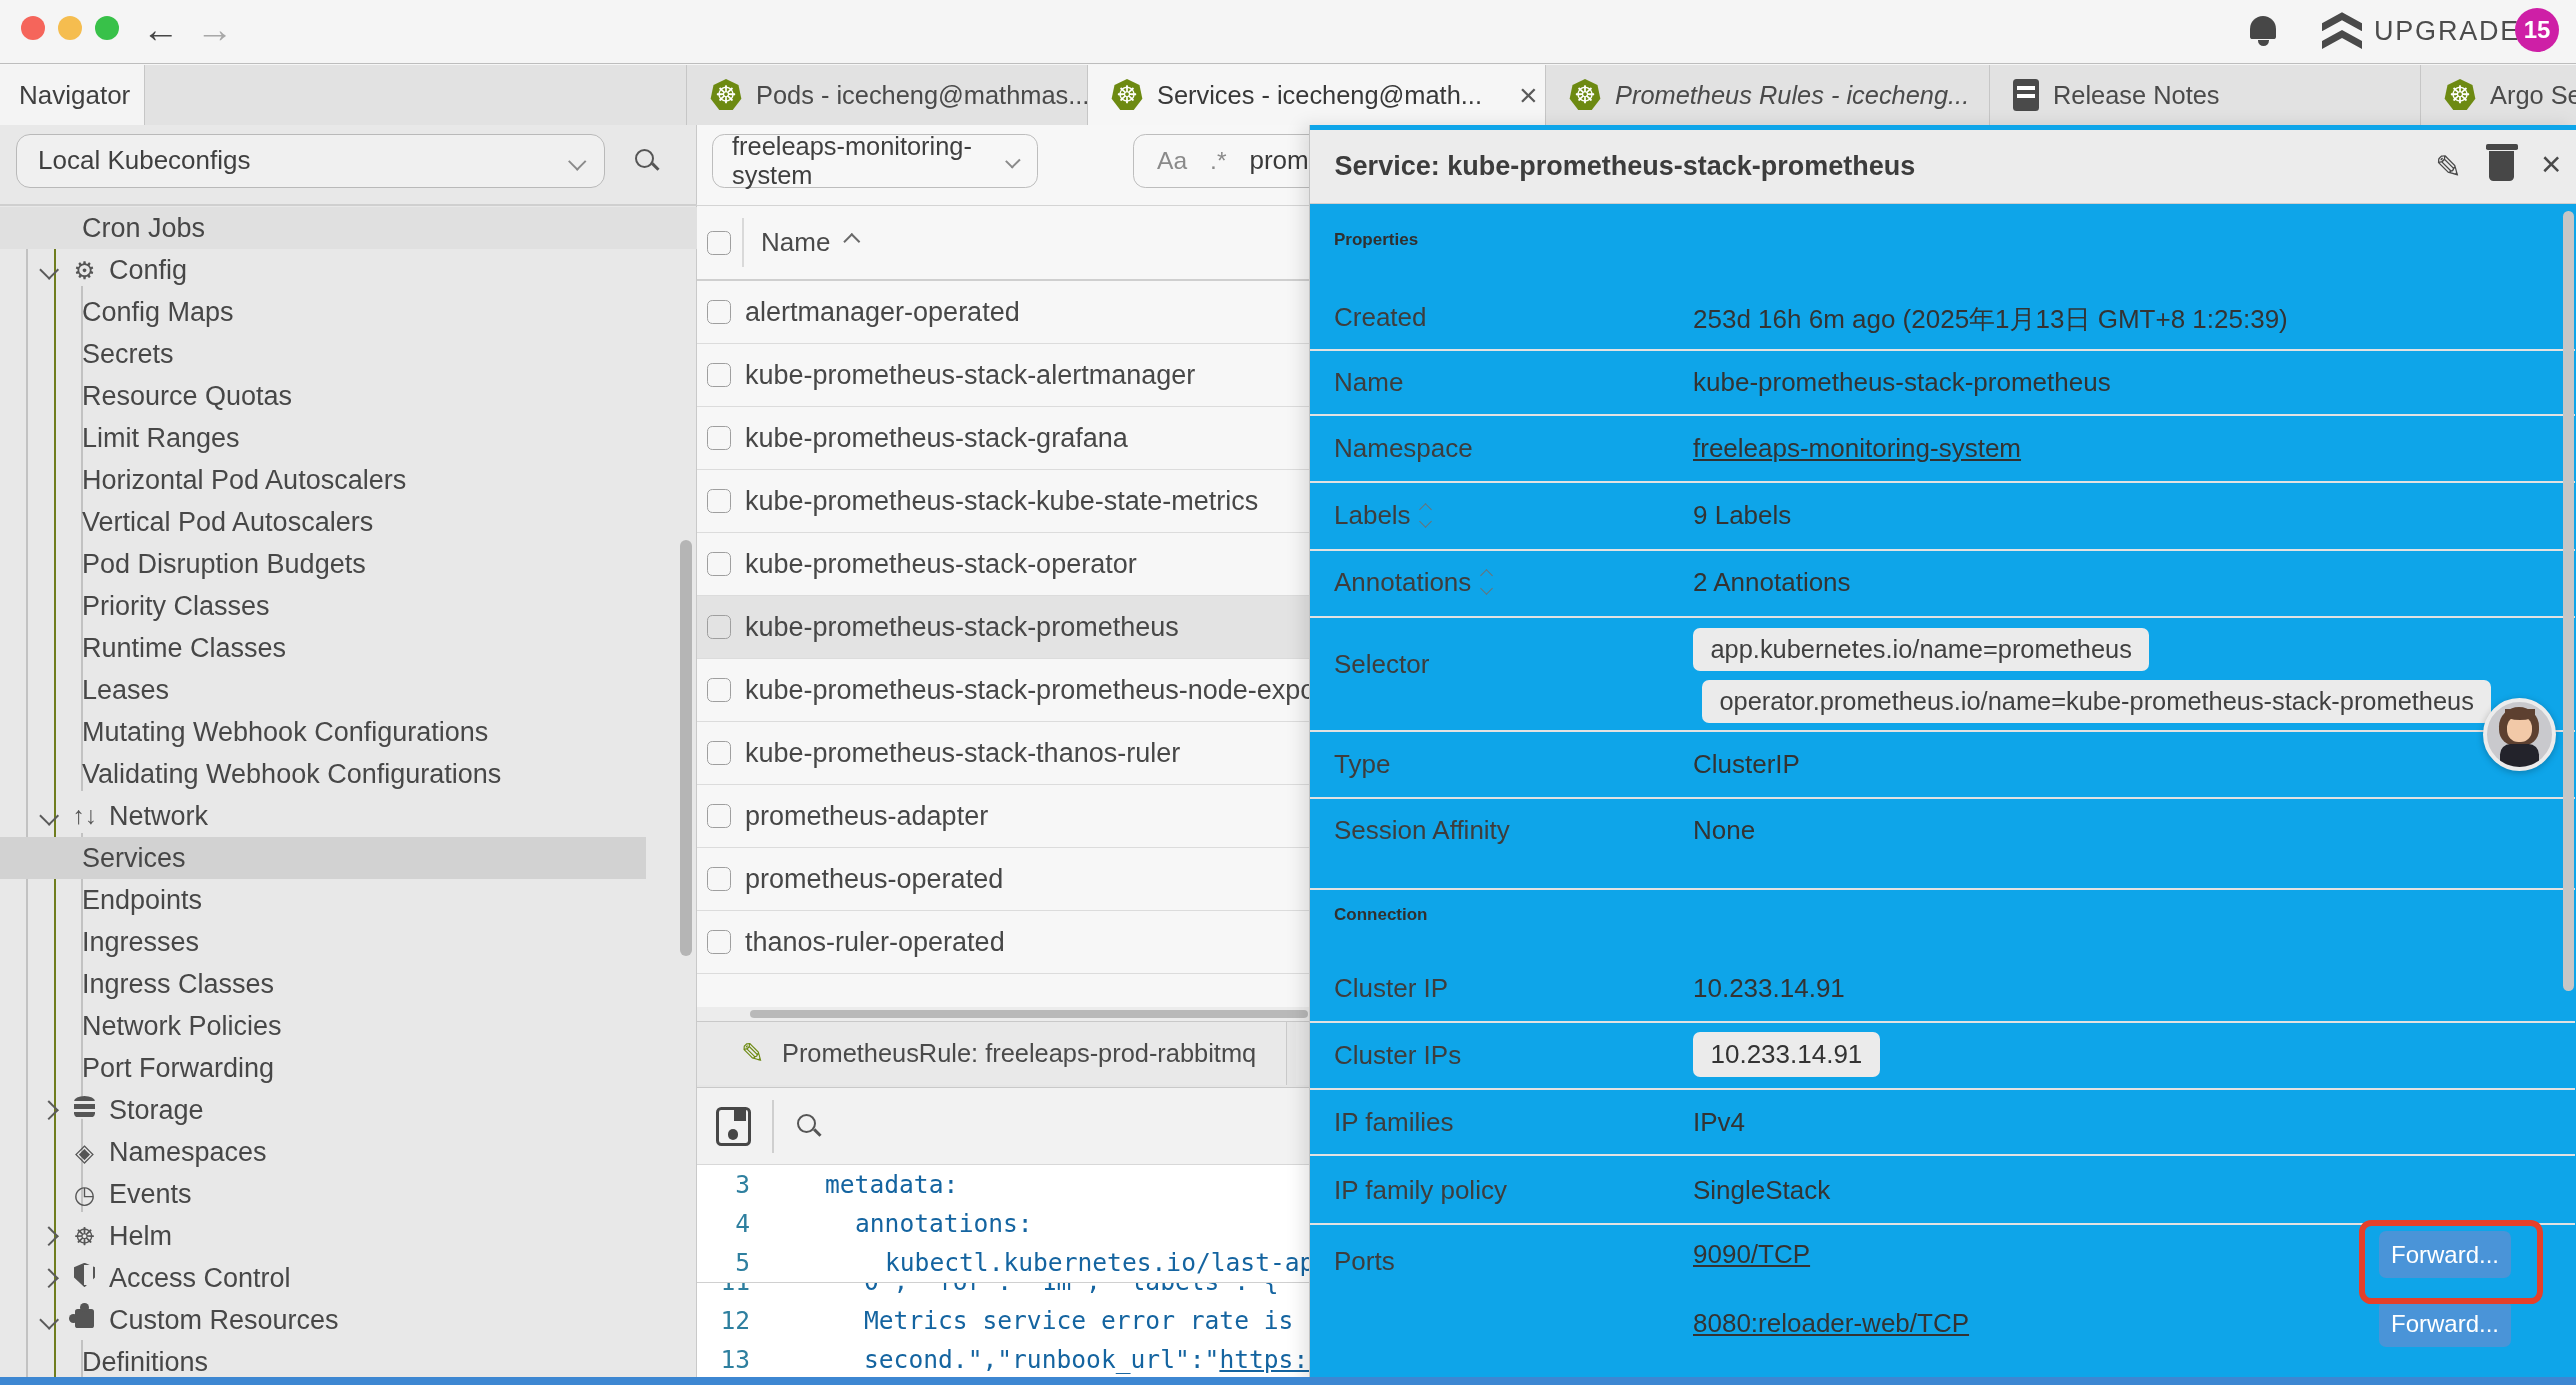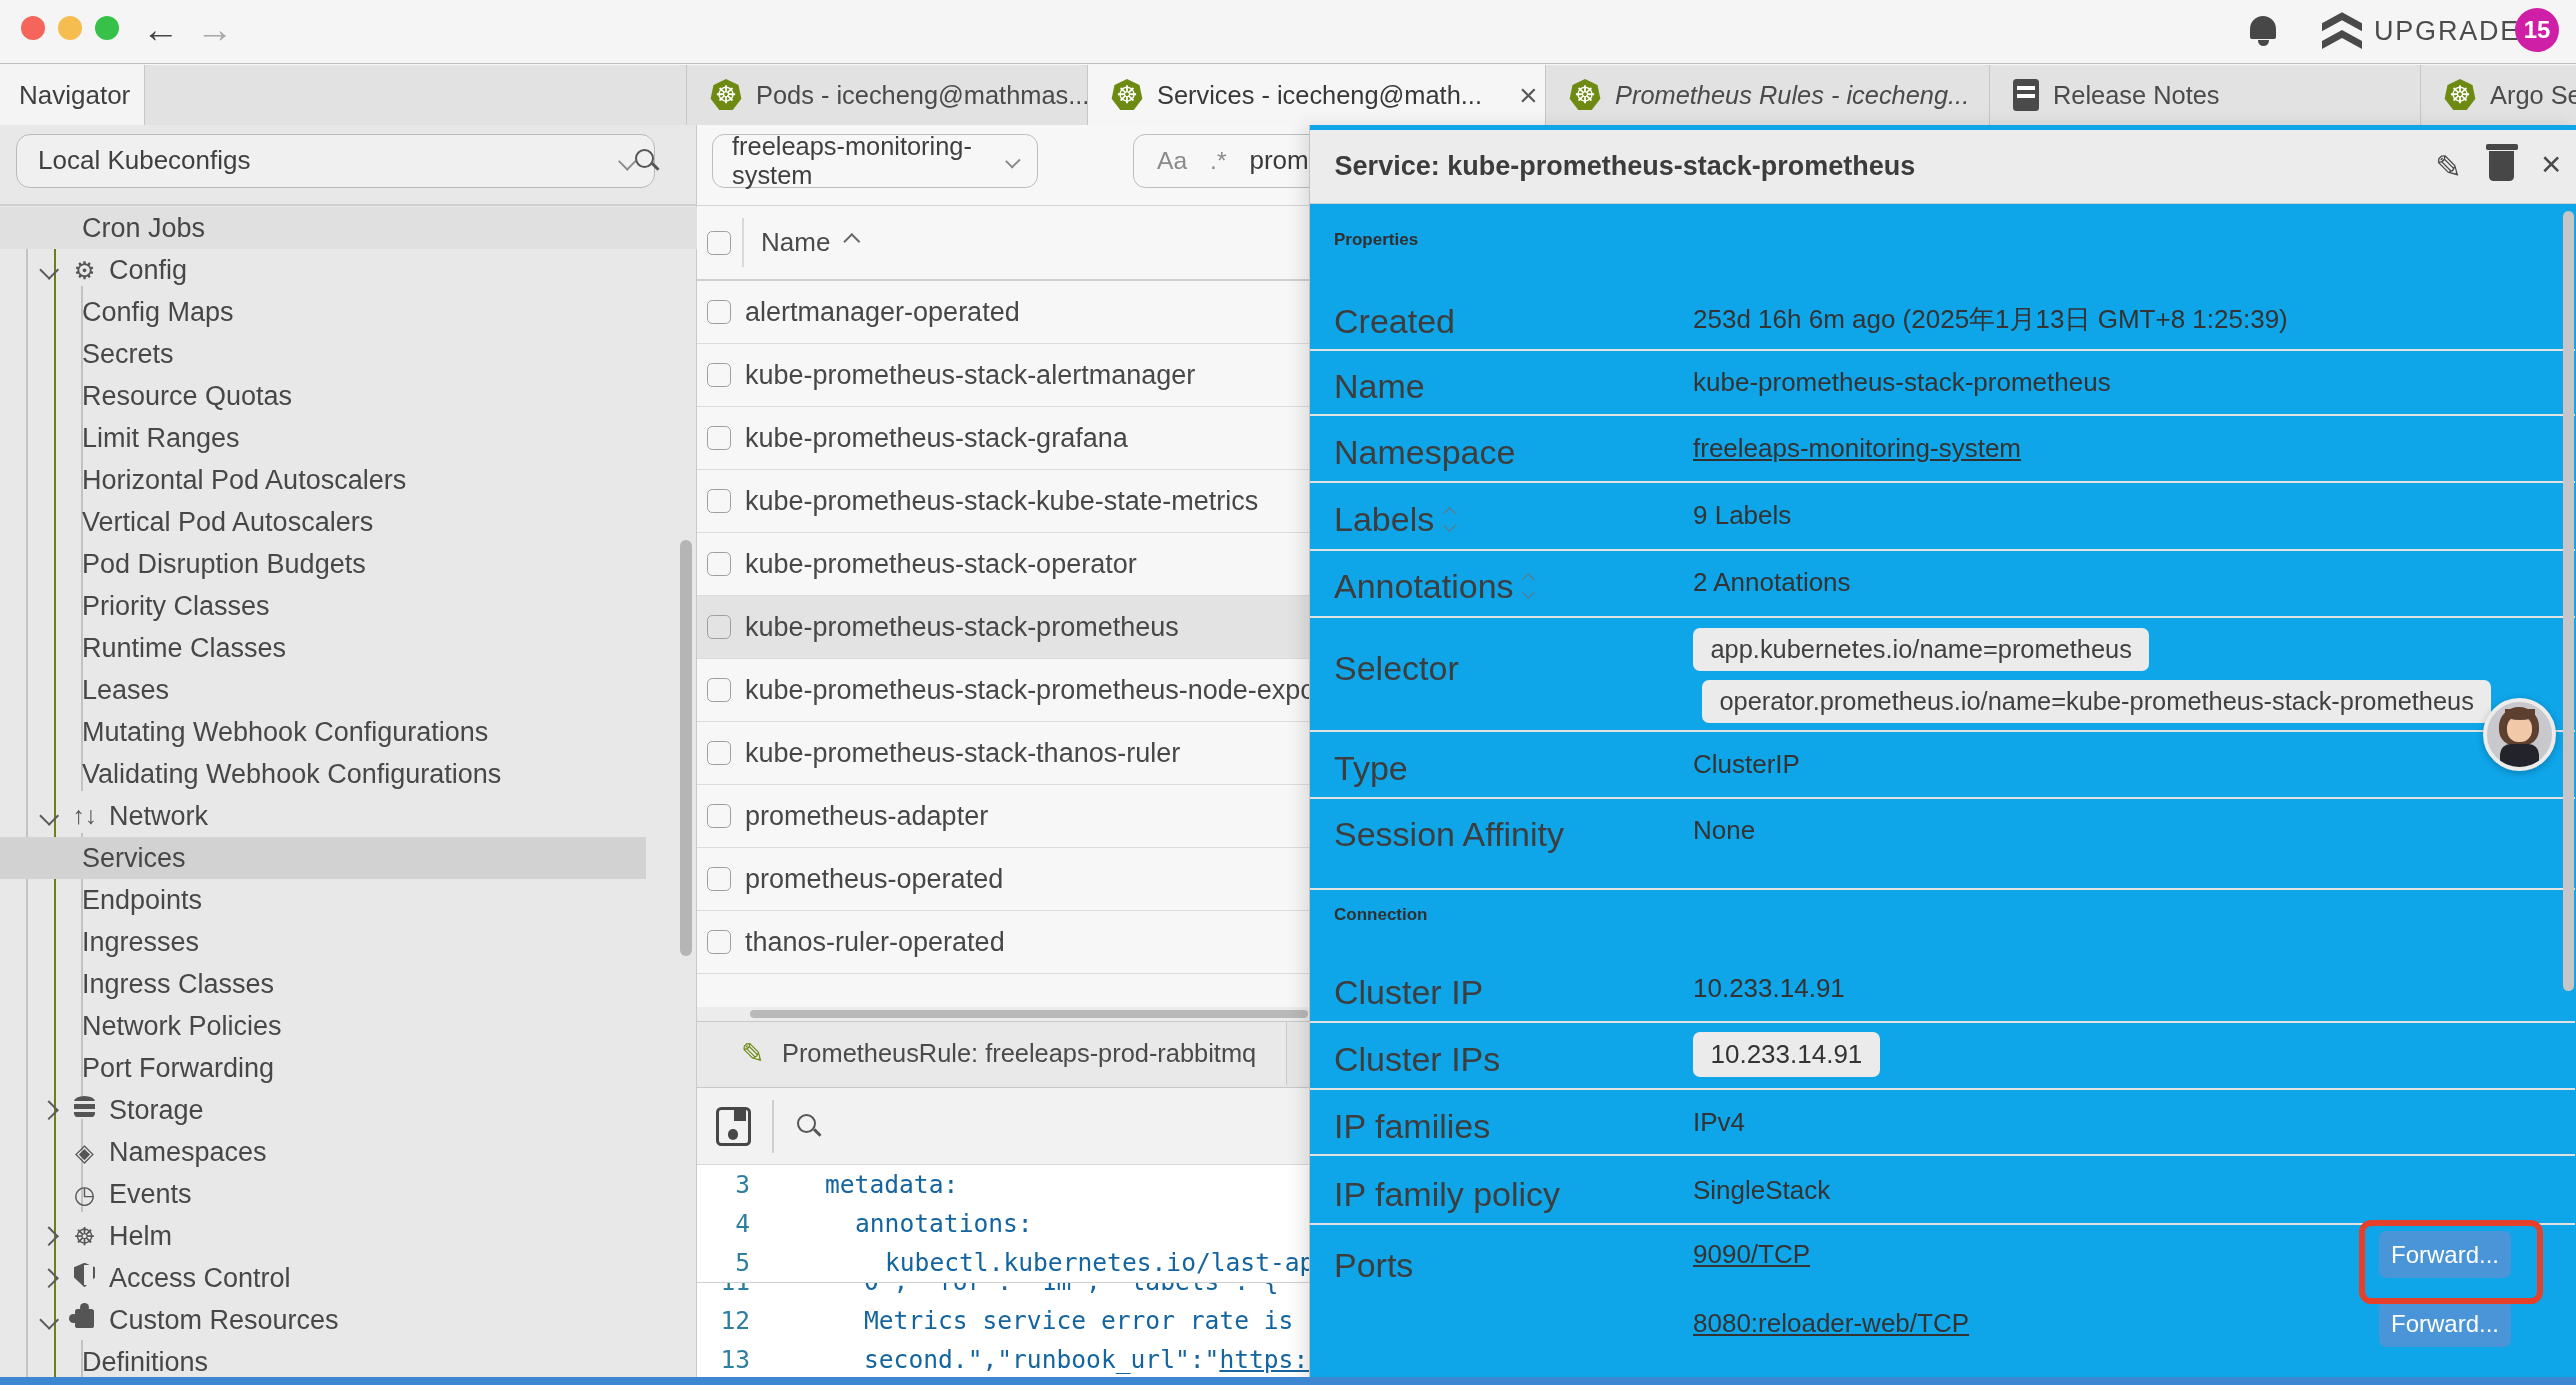--- a/index.html
+++ b/index.html
@@ -51,21 +51,21 @@
   .search-ico{display:inline-block;position:relative;width:26px;height:26px;}
   .search-ico:before{content:"";position:absolute;left:1.8px;top:1.8px;width:15px;height:15px;border:2.6px solid #555;border-radius:50%;}
   .search-ico:after{content:"";position:absolute;left:18.4px;top:18.4px;width:8.8px;height:2.6px;background:#555;transform:rotate(45deg);}
   .cb{display:inline-block;width:24.6px;height:24.6px;border:1.8px solid #9f9f9f;border-radius:5.3px;background:transparent;box-sizing:border-box;}
   .pencil{color:#6d8a12;font-size:28px;}
   .sorter{display:inline-flex;flex-direction:column;gap:3.5px;margin-left:10.5px;}
   .sorter .chev{width:8px;height:8px;border-width:1.8px;border-color:#707070;}
 
   
   #sidebar{left:0;top:125px;width:697px;height:1261px;background:#e8e8e8;border-right:1.8px solid #c9c9c9;box-sizing:border-box;}
-  #kubeconfig-select{position:absolute;left:16px;top:8.8px;width:639px;height:54px;border:1.8px solid #b9b9b9;border-radius:14px;
+  #kubeconfig-select{position:absolute;left:16px;top:8.8px;width:589px;height:54px;border:1.8px solid #b9b9b9;border-radius:14px;
        background:#f0f0f0;display:flex;align-items:center;padding:0 21px;box-sizing:border-box;font-size:26px;color:#3f3f3f;}
   #kubeconfig-select .chev{margin-left:auto;width:10.5px;height:10.5px;border-color:#8a8a8a;}
   #sb-search{position:absolute;left:633px;top:22px;}
   #sb-divider{position:absolute;left:0;top:79px;width:697px;height:1.8px;background:#cfcfcf;}
   #tree{position:absolute;left:0;top:82px;width:697px;height:1178px;overflow:hidden;}
   .guide{position:absolute;width:1.8px;background:#c2c2c2;}
   .guide.olive{background:#6f7d1e;}
   .tree-row{position:relative;height:42px;display:flex;align-items:center;font-size:27px;color:#474747;}
   .tree-row .chev{position:absolute;left:42px;}
   .tree-row .ticon{position:absolute;left:68px;width:33px;text-align:center;font-size:24.6px;color:#555;}
@@ -134,21 +134,21 @@
   #detail{left:1309px;top:125px;width:1267px;height:1261px;background:#0ea5e9;border-left:1.8px solid #c2c2c2;
           box-sizing:border-box;box-shadow:-7px 0 16px rgba(0,0,0,0.10);}
   #detail-header{position:absolute;left:0;top:5.3px;width:1267px;height:74px;background:#ececec;border-bottom:1.8px solid #cfcfcf;
       box-sizing:border-box;display:flex;align-items:center;padding:0 24.6px;}
   #detail-title{font-size:27px;font-weight:bold;color:#3c3c3c;}
   #detail-header .pencil{position:absolute;left:1125px;color:#4a4a4a;font-size:32px;}
   .trash{position:absolute;left:1179px;top:21px;width:24.6px;height:30px;background:#474747;border-radius:0 0 4.4px 4.4px;}
   .trash:before{content:"";position:absolute;left:-3.5px;top:-7px;width:32px;height:5.3px;background:#474747;border-radius:1.8px;}
   #detail-close{position:absolute;left:1231px;top:14px;font-size:35px;color:#4a4a4a;}
   .drow{position:absolute;left:0;width:1265px;box-sizing:border-box;}
-  .drow .dlabel{position:absolute;left:24px;font-size:34px;color:#3d3d3d;display:flex;align-items:center;}
+  .drow .dlabel{position:absolute;left:24px;font-size:26px;color:#3d3d3d;display:flex;align-items:center;}
   .drow .dvalue{position:absolute;left:383px;font-size:26px;color:#333;}
   .dheading{position:absolute;left:24px;font-size:17px;font-weight:bold;color:#303030;}
   .ddiv{position:absolute;left:0;width:1265px;height:1.8px;background:#e2e2e2;}
   .dlink{color:#3b87cc;text-decoration:underline;}
   .chip{display:inline-block;background:#ebebeb;border-radius:7px;padding:7px 17.5px;font-size:25.4px;color:#3f3f3f;white-space:nowrap;}
   .fwd-btn{position:absolute;left:1069px;width:132px;height:47px;background:#4a94d8;border-radius:7px;color:#fff;
            font-size:24px;display:flex;align-items:center;justify-content:center;}
   #detail-thumb{position:absolute;left:1253px;top:86px;width:10.5px;height:780px;border-radius:5.3px;background:#c6c6c6;}
 
   

